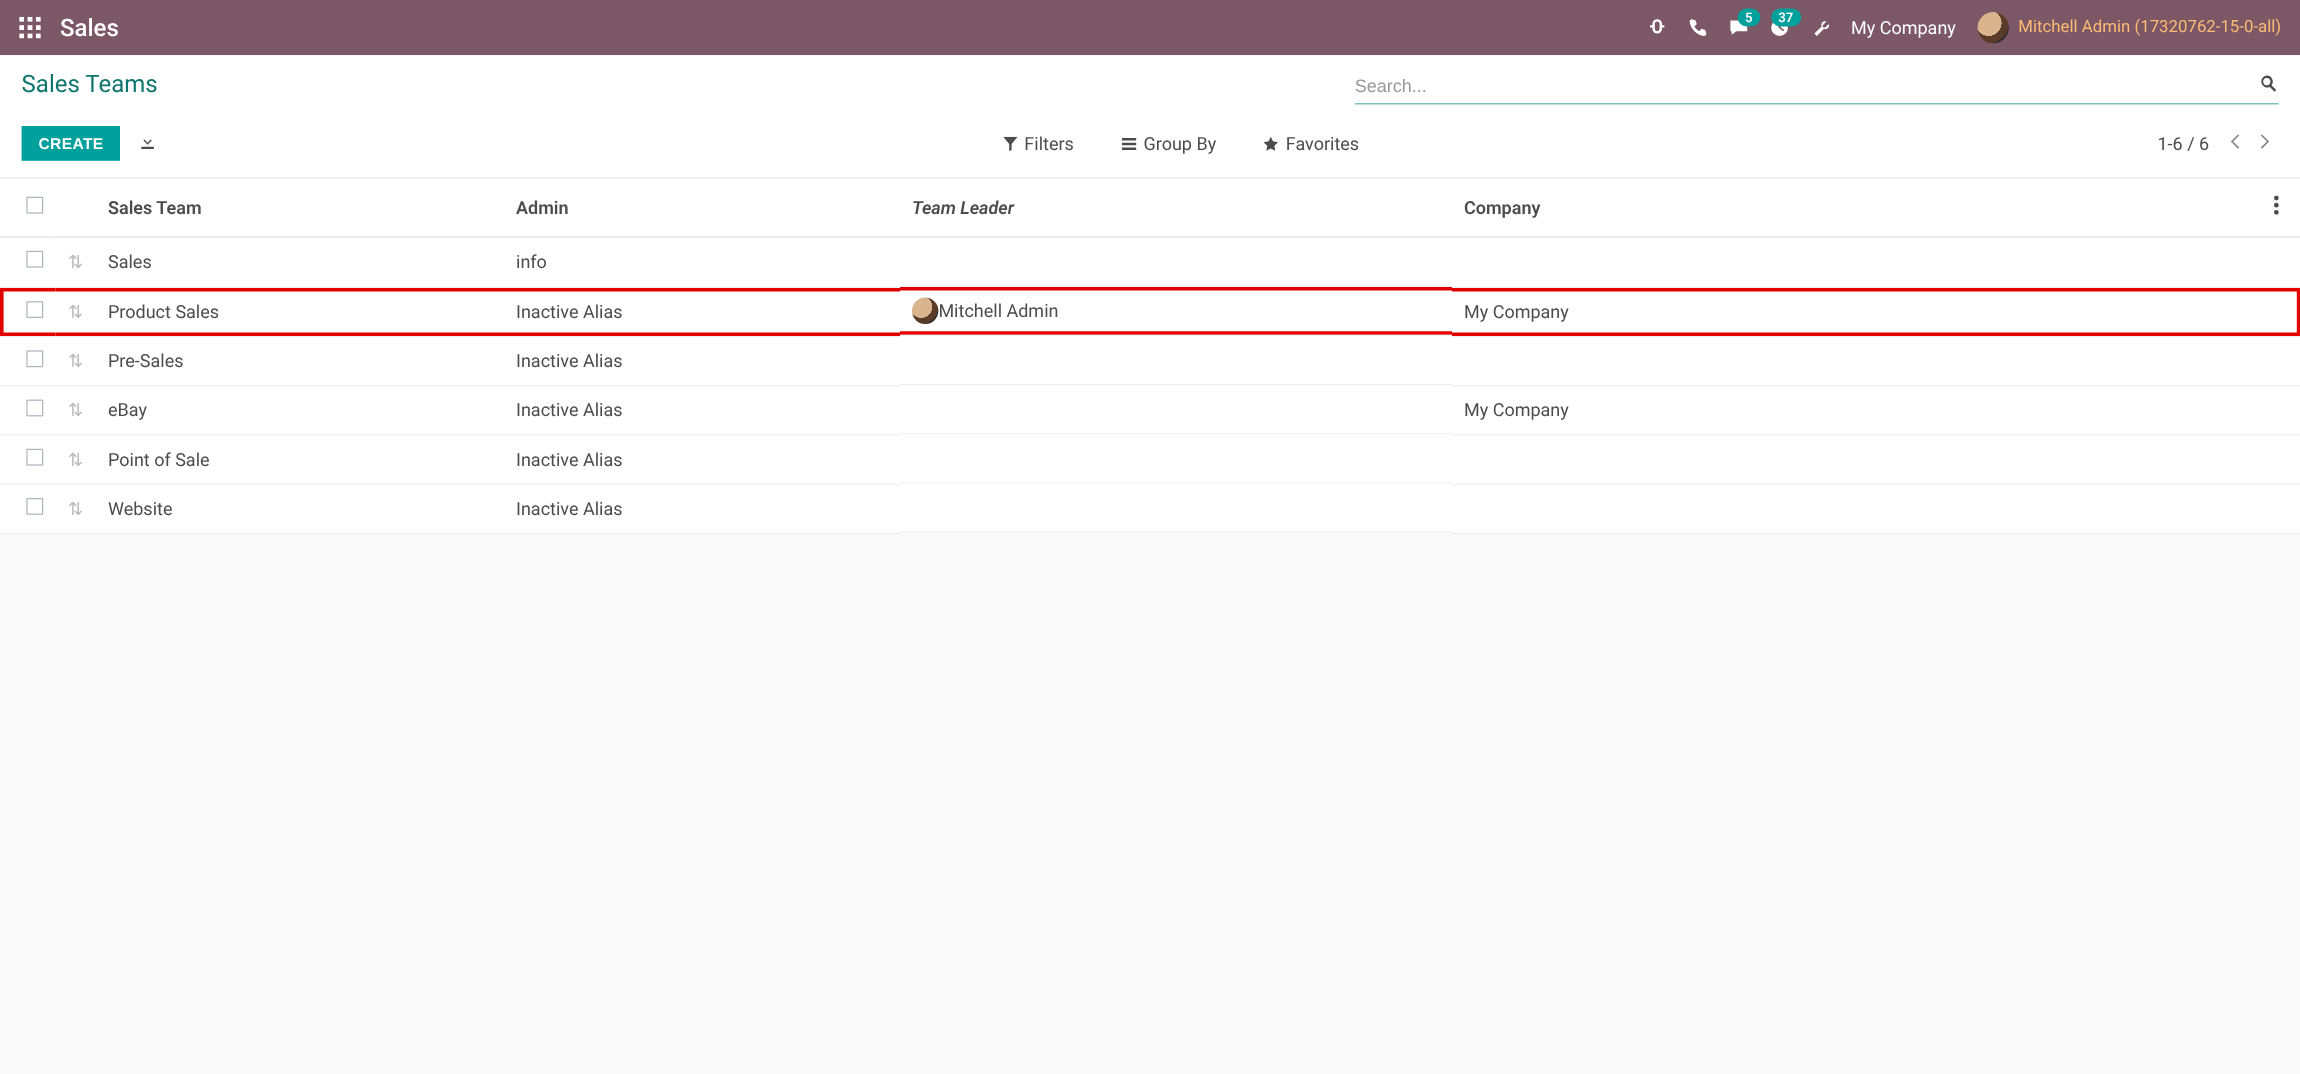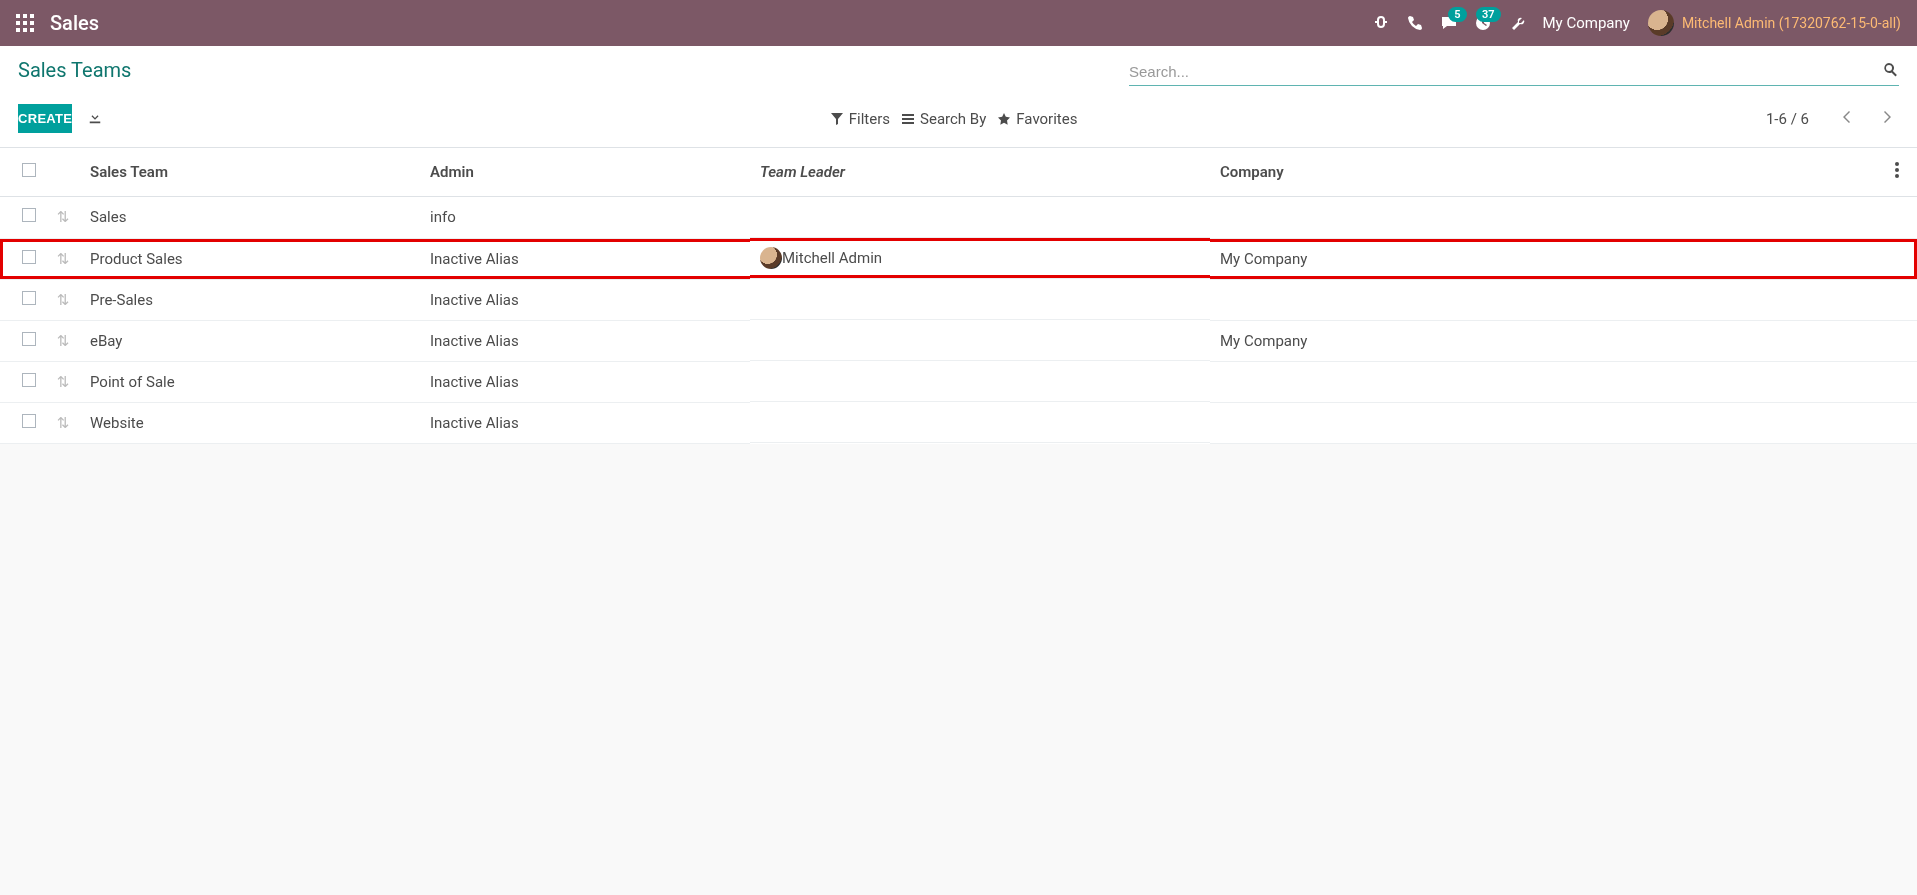--- a/index.html
+++ b/index.html
@@ -44,28 +44,28 @@
   .cp-top { display: flex; justify-content: space-between; align-items: flex-start; }
   .breadcrumb-title { font-size: 20px; color: #0f766e; }
   .search-wrap { width: 770px; }
   .search-input-wrap { display:flex; align-items:center; border-bottom: 1px solid #5fb4b1; padding: 4px 0; }
   .search-input { flex:1; border:none; outline:none; font-size:15px; background:transparent; color:#ef4444; }
   .search-input::placeholder { color:#999; }
   .search-icon { color:#4c4c4c; cursor:pointer; }
   .cp-bottom { display:flex; justify-content:space-between; align-items:center; margin-top: 18px; }
   .cp-left { display:flex; align-items:center; gap:8px; }
   .btn-primary {
-    background:#00a09d; color:#fff; border:none; padding:7px 0;
+    background:#00a09d; color:#fff; border:none; padding:7px 14px;
     font-weight:600; font-size:13px; cursor:pointer; letter-spacing:0.3px;
   }
   .btn-download { color:#4c4c4c; cursor:pointer; margin-left:8px; }
-  .cp-center { display:flex; align-items:flex-end; gap:12px; margin-left: 40px;}
+  .cp-center { display:flex; align-items:flex-end; gap:40px; margin-left: 40px;}
   .cp-tool { color:#4c4c4c; cursor:pointer; font-size:15px; display:inline-flex; align-items:center; gap:6px;}
   .cp-tool svg { width:12px; height:12px; fill:#4c4c4c; }
-  .cp-right { display:flex; align-items:center; gap:16px; }
+  .cp-right { display:flex; align-items:center; gap:0; }
   .pager-text { color:#4c4c4c; font-size:15px; margin-right:10px;}
   .pager-arrow { color:#999; cursor:pointer; padding:4px; }
   .pager-arrow svg { width:16px; height:16px; fill:#888; }
   
   .table-wrap { background:#fff; }
   table { width:100%; border-collapse:collapse;padding-left:36px; }
   thead th {
     text-align:left; font-weight:600; font-size:15px; color:#4c4c4c;
     padding: 14px 10px; border-bottom:1px solid #dee2e6; background:#fff;
   }
@@ -178,21 +178,21 @@
       <span class="cp-tool">
         <svg viewBox="0 0 12 12">
             <path d="M0 0h12L7 6v5l-2 1V6z"></path>
           </svg>
         <span>Filters</span>
       </span>
       <span class="cp-tool">
         <svg viewBox="0 0 12 12">
             <path d="M0 1h12v2H0zM0 5h12v2H0zM0 9h12v2H0z"></path>
           </svg>
-        <span>Search By</span>
+        <span>Group By</span>
       </span>
       <span class="cp-tool">
         <svg viewBox="0 0 12 12">
             <path d="M6 0l1.8 3.8L12 4.6 9 7.5l.7 4.2L6 9.8 2.3 11.7 3 7.5 0 4.6l4.2-.8z"></path>
           </svg>
         <span>Favorites</span>
       </span>
     </div>
     <div class="cp-right">
       <span class="pager-text">1-6 / 6</span>

